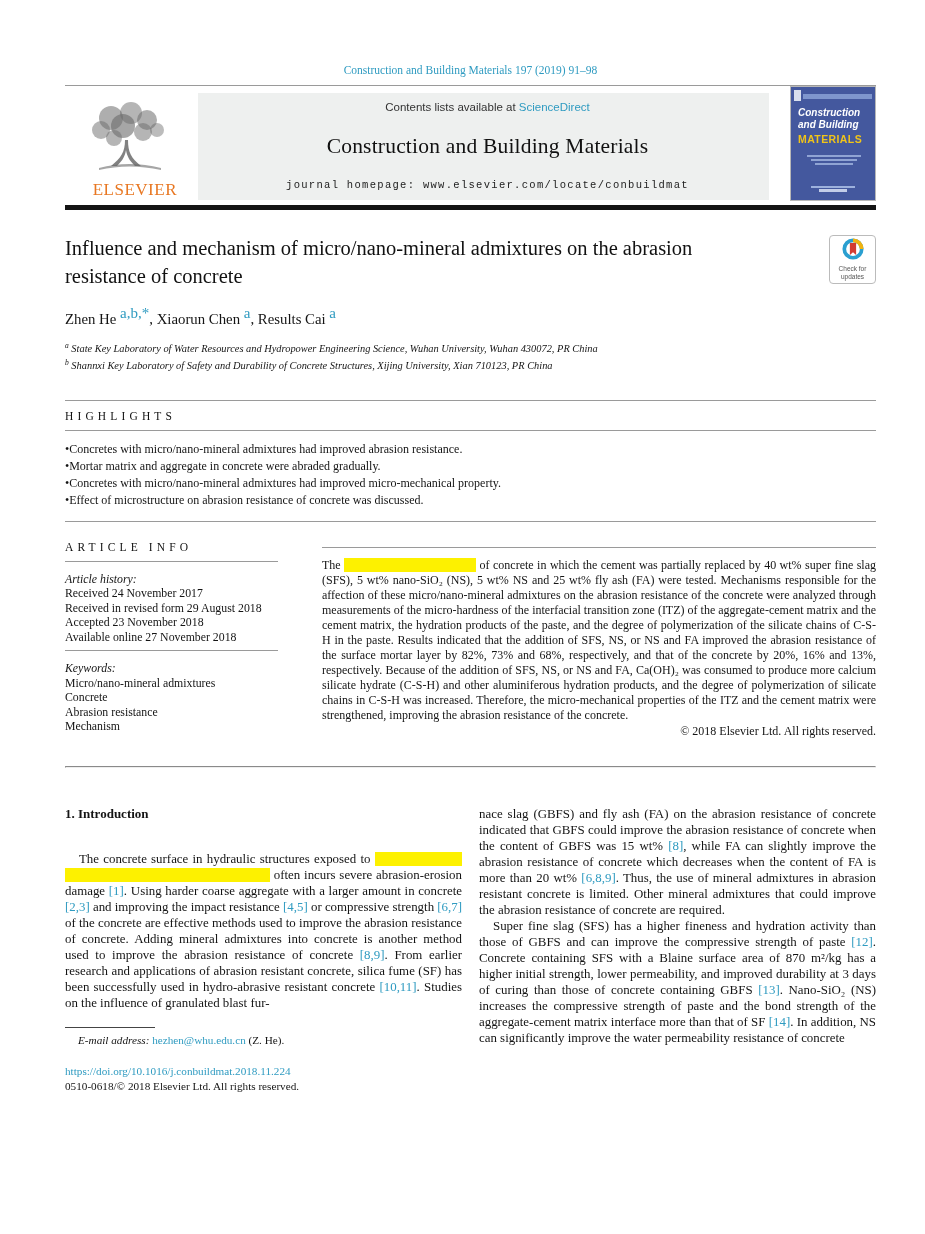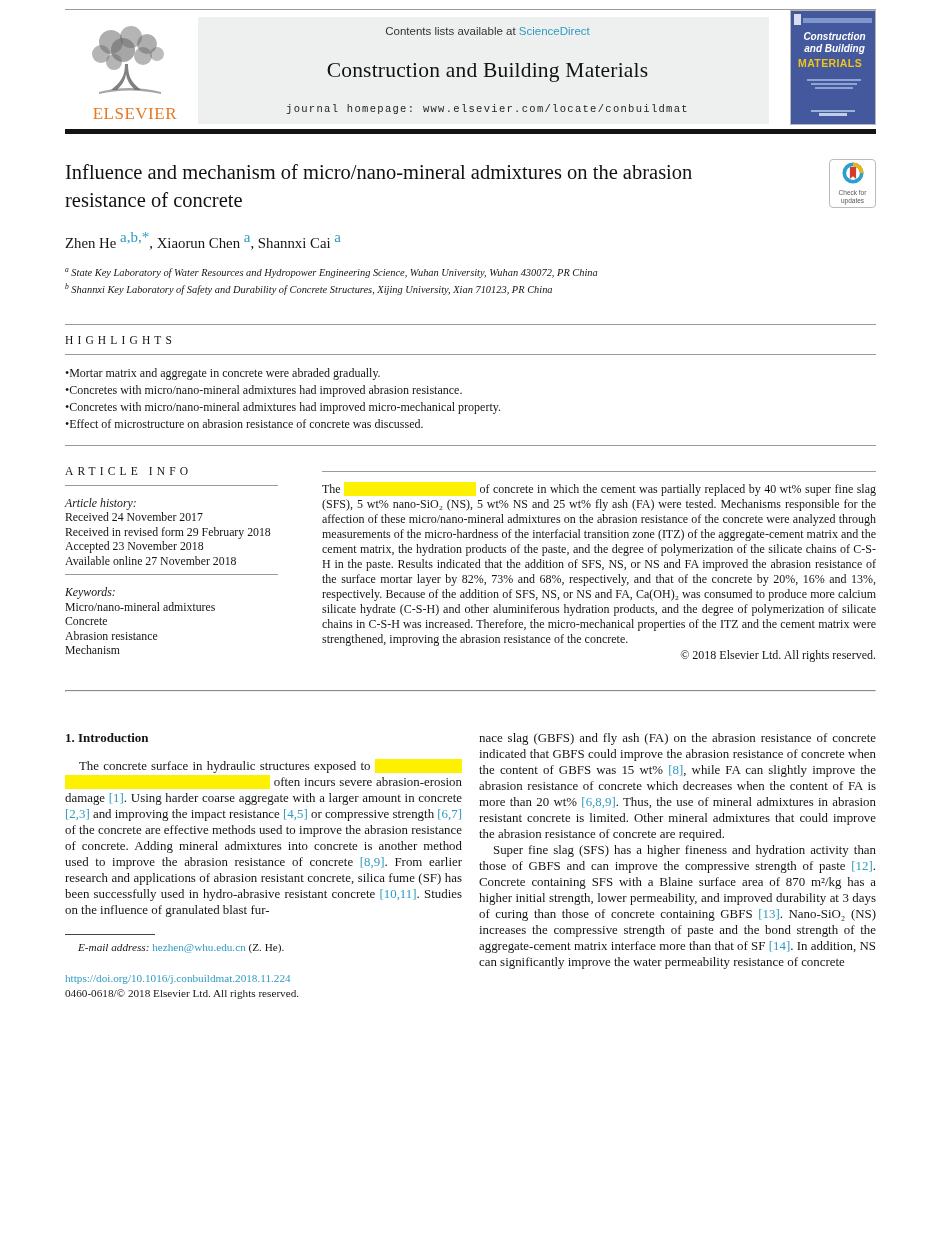--- a/index.html
+++ b/index.html
@@ -32,21 +32,21 @@
   .hdr-gray{flex:1;background:var(--hdr-gray);margin:0 21px;text-align:center;
             display:flex;flex-direction:column;justify-content:space-between;padding:8px 0 9px 8px;}
   .contents-line{font-family:"Liberation Sans",sans-serif;font-size:11.5px;color:#333;}
   .contents-line .sd{color:var(--link);}
   .hdr-journal{font-size:21.5px;letter-spacing:.2px;color:#111;}
   .homepage-line{font-family:Liberation Mono, monospace;font-size:10.5px;letter-spacing:1.3px;color:#222;}
   .cover{width:84px;height:113px;background:var(--cover-bg);border:1px solid #b8b8b8;
          position:relative;margin-top:-7px;overflow:hidden;font-family:"Liberation Sans",sans-serif;}
   .cover .topbar{position:absolute;top:7px;left:12px;right:3px;height:5px;background:#8ea6d8;opacity:.8;}
   .cover .minilogo{position:absolute;top:3px;left:3px;width:7px;height:11px;background:#d9dfee;}
-  .cover .t1{position:absolute;top:20px;left:7px;right:4px;color:#fff;font-style:italic;font-weight:bold;font-size:10px;line-height:12px;text-align:center;}
+  .cover .t1{position:absolute;top:20px;left:7px;right:4px;color:#fff;font-style:italic;font-weight:bold;font-size:10px;line-height:12px;text-align:left;}
   .cover .t2{position:absolute;top:46px;left:7px;color:var(--cover-yellow);font-weight:bold;font-size:10.5px;letter-spacing:.4px;}
   .cover .micro{position:absolute;left:16px;right:14px;height:2px;background:#9db1dd;opacity:.85;}
   .cover .bline{position:absolute;bottom:12px;left:20px;right:20px;height:2px;background:#9db1dd;}
   .cover .bline2{position:absolute;bottom:8px;left:28px;right:28px;height:3px;background:#c3cde8;}
 
   .black-bar{height:5px;background:var(--bar);margin-top:5px;}
 
   
   .title-row{display:flex;justify-content:space-between;margin-top:25px;}
   .title{width:690px;font-size:20.5px;line-height:27.5px;font-weight:normal;margin:0;color:#111;}
@@ -75,41 +75,42 @@
   .info-mid-rule{margin:9px 0 9px 0;}
   .abs-text{font-size:12px;line-height:15px;text-align:justify;}
   .abs-copy{font-size:12px;text-align:right;margin-top:1px;}
 
   .big-rule{margin-top:27px;border-top:1px solid #8a8a8a;}
 
   
   .intro-row{display:flex;margin-top:38px;}
   .col-l{width:397px;flex:none;}
   .col-r{width:397px;flex:none;margin-left:17px;}
-  .sec-title{font-size:13px;font-weight:bold;margin:0 0 12px 0;}
+  .sec-title{font-size:13px;font-weight:bold;margin:0 0 29px 0;}
   .body-p{font-size:12.9px;line-height:16px;text-align:justify;margin:0;}
   .indent{text-indent:14px;}
   .lnk{color:var(--link);}
   .hl{background:var(--hl);}
   .it{font-style:italic;}
 
   
   .fn-sep{width:90px;border:none;border-top:1px solid #444;margin:16px 0 5px 0;}
   .fn{font-size:11.2px;line-height:14.5px;text-align:justify;}
   .fn .line1{padding-left:9px;text-indent:-4px;}
   .fn .line2{text-indent:13px;margin-top:0;}
   .doi-block{margin-top:17px;font-size:11.2px;line-height:15px;}
   .doi-block .doi{color:var(--link);}
 </style>
 </head>
 <body>
 
 <div class="page">
   <div class="content">
 
+    <div class="jref">Construction and Building Materials 197 (2019) 91–98</div>
     <hr class="rule" style="margin-top:9px;">
 
     <div class="hdr-row">
       <div class="logo-box">
         <svg width="96" height="82" viewBox="0 0 96 82">
           <g fill="#6b6b6b">
             <circle cx="30" cy="18" r="12" opacity=".55"></circle>
             <circle cx="50" cy="13" r="11" opacity=".5"></circle>
             <circle cx="66" cy="20" r="10" opacity=".55"></circle>
             <circle cx="20" cy="30" r="9" opacity=".5"></circle>
@@ -152,45 +153,45 @@
       <div class="badge">
         <svg width="22" height="22" viewBox="0 0 24 24">
           <circle cx="12" cy="12" r="9.5" fill="none" stroke="#2a9fd0" stroke-width="4"></circle>
           <path d="M12 2.5 a9.5 9.5 0 0 1 9.5 9.5" fill="none" stroke="#f0b310" stroke-width="4"></path>
           <path d="M8.6 5.5 h6.8 v13 l-3.4 -3 l-3.4 3 z" fill="#d23c32"></path>
         </svg>
         <div class="cfu">Check for updates</div>
       </div>
     </div>
 
-    <div class="authors"><span>Zhen He </span><span class="sup">a,b,*</span><span>, Xiaorun Chen </span><span class="sup">a</span><span>, Shannxi Cai </span><span class="sup">a</span></div>
+    <div class="authors"><span>Zhen He </span><span class="sup">a,b,*</span><span>, Xiaorun Chen </span><span class="sup">a</span><span>, Results Cai </span><span class="sup">a</span></div>
     <div class="affils">
       <div><span class="supm">a</span><span> State Key Laboratory of Water Resources and Hydropower Engineering Science, Wuhan University, Wuhan 430072, PR China</span></div>
       <div><span class="supm">b</span><span> Shannxi Key Laboratory of Safety and Durability of Concrete Structures, Xijing University, Xian 710123, PR China</span></div>
     </div>
 
     <hr class="rule hl-rule1">
     <div class="sec-head">HIGHLIGHTS</div>
     <hr class="rule">
     <ul class="hl-list">
+      <li>Concretes with micro/nano-mineral admixtures had improved abrasion resistance.</li>
       <li>Mortar matrix and aggregate in concrete were abraded gradually.</li>
-      <li>Concretes with micro/nano-mineral admixtures had improved abrasion resistance.</li>
       <li>Concretes with micro/nano-mineral admixtures had improved micro-mechanical property.</li>
       <li>Effect of microstructure on abrasion resistance of concrete was discussed.</li>
     </ul>
     <hr class="rule">
 
     <div class="ia-row">
       <div class="info-col">
         <div class="sec-head" style="margin-top:0;">ARTICLE INFO</div>
         <hr class="rule">
         <div class="info-block">
           <div class="info-label">Article history:</div>
           <div>Received 24 November 2017</div>
-          <div>Received in revised form 29 February 2018</div>
+          <div>Received in revised form 29 August 2018</div>
           <div>Accepted 23 November 2018</div>
           <div>Available online 27 November 2018</div>
           <hr class="rule info-mid-rule">
           <div class="info-label">Keywords:</div>
           <div>Micro/nano-mineral admixtures</div>
           <div>Concrete</div>
           <div>Abrasion resistance</div>
           <div>Mechanism</div>
         </div>
       </div>
@@ -207,21 +208,21 @@
       <div class="col-l">
         <h2 class="sec-title">1. Introduction</h2>
         <p class="body-p indent"><span>The concrete surface in hydraulic structures exposed to </span><span class="hl">&nbsp;&nbsp;&nbsp;&nbsp;&nbsp;&nbsp;&nbsp;&nbsp;&nbsp;&nbsp; &nbsp;&nbsp;&nbsp;&nbsp;&nbsp;&nbsp;&nbsp;&nbsp;&nbsp;&nbsp; &nbsp;&nbsp;&nbsp;&nbsp;&nbsp;&nbsp;&nbsp;&nbsp;&nbsp;&nbsp; &nbsp;&nbsp;&nbsp;&nbsp;&nbsp;&nbsp;&nbsp;&nbsp;&nbsp;&nbsp; &nbsp;&nbsp;&nbsp;&nbsp;&nbsp;&nbsp;&nbsp;&nbsp;&nbsp;&nbsp; &nbsp;&nbsp;&nbsp;&nbsp;&nbsp;&nbsp;&nbsp;&nbsp;&nbsp;&nbsp; &nbsp;&nbsp;&nbsp;&nbsp;&nbsp;&nbsp;&nbsp;&nbsp;&nbsp;&nbsp;</span><span> often incurs severe abrasion-erosion damage </span><span class="lnk">[1]</span><span>. Using harder coarse aggregate with a larger amount in concrete </span><span class="lnk">[2,3]</span><span> and improving the impact resistance </span><span class="lnk">[4,5]</span><span> or compressive strength </span><span class="lnk">[6,7]</span><span> of the concrete are effective methods used to improve the abrasion resistance of concrete. Adding mineral admixtures into concrete is another method used to improve the abrasion resistance of concrete </span><span class="lnk">[8,9]</span><span>. From earlier research and applications of abrasion resistant concrete, silica fume (SF) has been successfully used in hydro-abrasive resistant concrete </span><span class="lnk">[10,11]</span><span>. Studies on the influence of granulated blast fur-</span></p>
 
         <hr class="fn-sep">
         <div class="fn">
           <div class="line2"><span class="it">E-mail address: </span><span class="lnk">hezhen@whu.edu.cn</span><span> (Z. He).</span></div>
         </div>
         <div class="doi-block">
           <div class="doi">https://doi.org/10.1016/j.conbuildmat.2018.11.224</div>
-          <div>0460-0618/© 2018 Elsevier Ltd. All rights reserved.</div>
+          <div>0510-0618/© 2018 Elsevier Ltd. All rights reserved.</div>
         </div>
       </div>
 
       <div class="col-r">
         <p class="body-p"><span>nace slag (GBFS) and fly ash (FA) on the abrasion resistance of concrete indicated that GBFS could improve the abrasion resistance of concrete when the content of GBFS was 15 wt% </span><span class="lnk">[8]</span><span>, while FA can slightly improve the abrasion resistance of concrete which decreases when the content of FA is more than 20 wt% </span><span class="lnk">[6,8,9]</span><span>. Thus, the use of mineral admixtures in abrasion resistant concrete is limited. Other mineral admixtures that could improve the abrasion resistance of concrete are required.</span></p>
         <p class="body-p indent"><span>Super fine slag (SFS) has a higher fineness and hydration activity than those of GBFS and can improve the compressive strength of paste </span><span class="lnk">[12]</span><span>. Concrete containing SFS with a Blaine surface area of 870 m²/kg has a higher initial strength, lower permeability, and improved durability at 3 days of curing than those of concrete containing GBFS </span><span class="lnk">[13]</span><span>. Nano-SiO₂ (NS) increases the compressive strength of paste and the bond strength of the aggregate-cement matrix interface more than that of SF </span><span class="lnk">[14]</span><span>. In addition, NS can significantly improve the water permeability resistance of concrete</span></p>
       </div>
     </div>
 
   </div>

